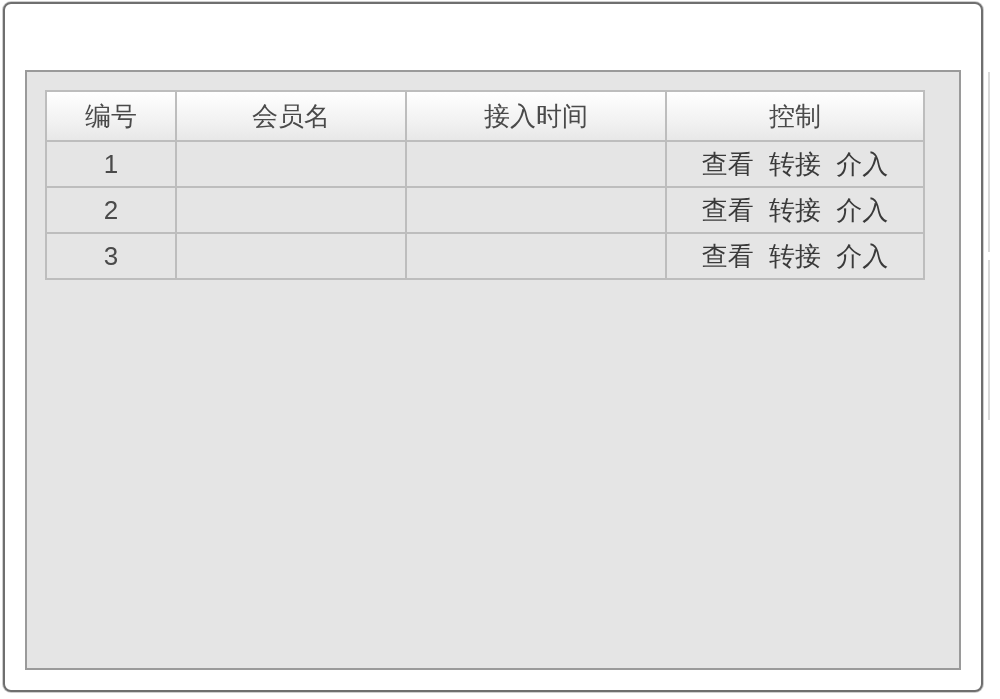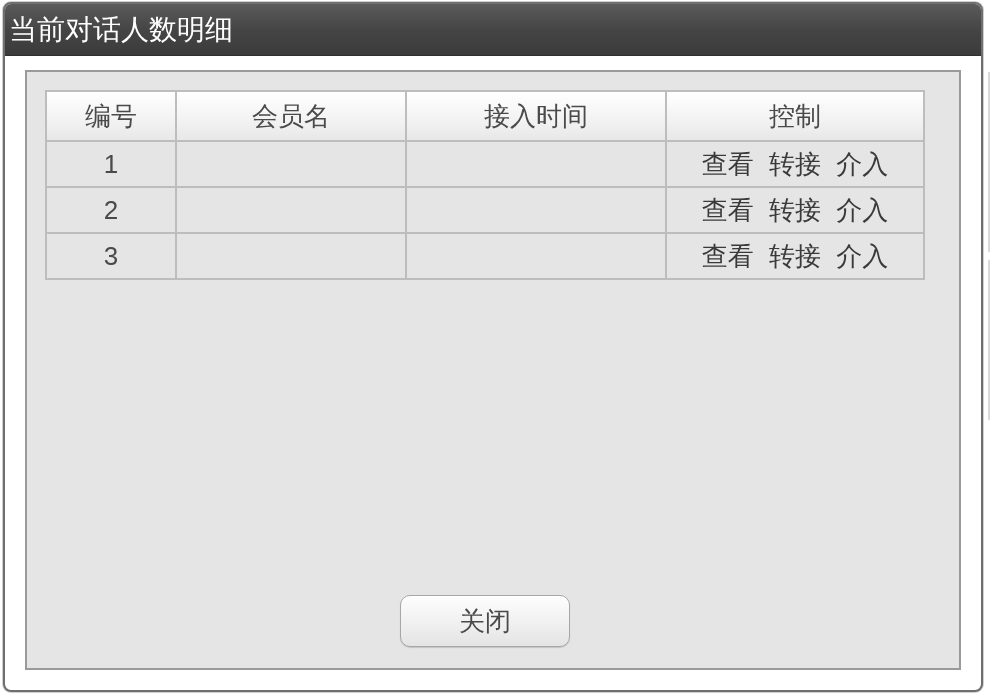--- a/index.html
+++ b/index.html
@@ -120,23 +120,20 @@
   .bg-line.l1 { top: 72px; height: 180px; }
   .bg-line.l2 { top: 260px; height: 160px; }
 </style>
 </head>
 <body>
 
 <div class="bg-line l1"></div>
 <div class="bg-line l2"></div>
 
 <div class="dialog-outer">
-  <div class="titlebar">
-    <span>当前对话人数明细</span>
-  </div>
 
   <div class="dialog-body">
     <div class="table-wrap">
       <table class="data">
         <colgroup>
           <col class="c-num">
             <col class="c-name">
             <col class="c-time">
             <col class="c-ctrl">
         </colgroup>
@@ -176,17 +173,14 @@
             <td class="ctrl-cell">
               <span class="ctrl-link">查看</span>
               <span class="ctrl-link">转接</span>
               <span class="ctrl-link">介入</span>
             </td>
           </tr>
         </tbody>
       </table>
     </div>
 
-    <div class="button-bar">
-      <button class="close-btn">关闭</button>
-    </div>
   </div>
 </div>
 
 </body></html>

